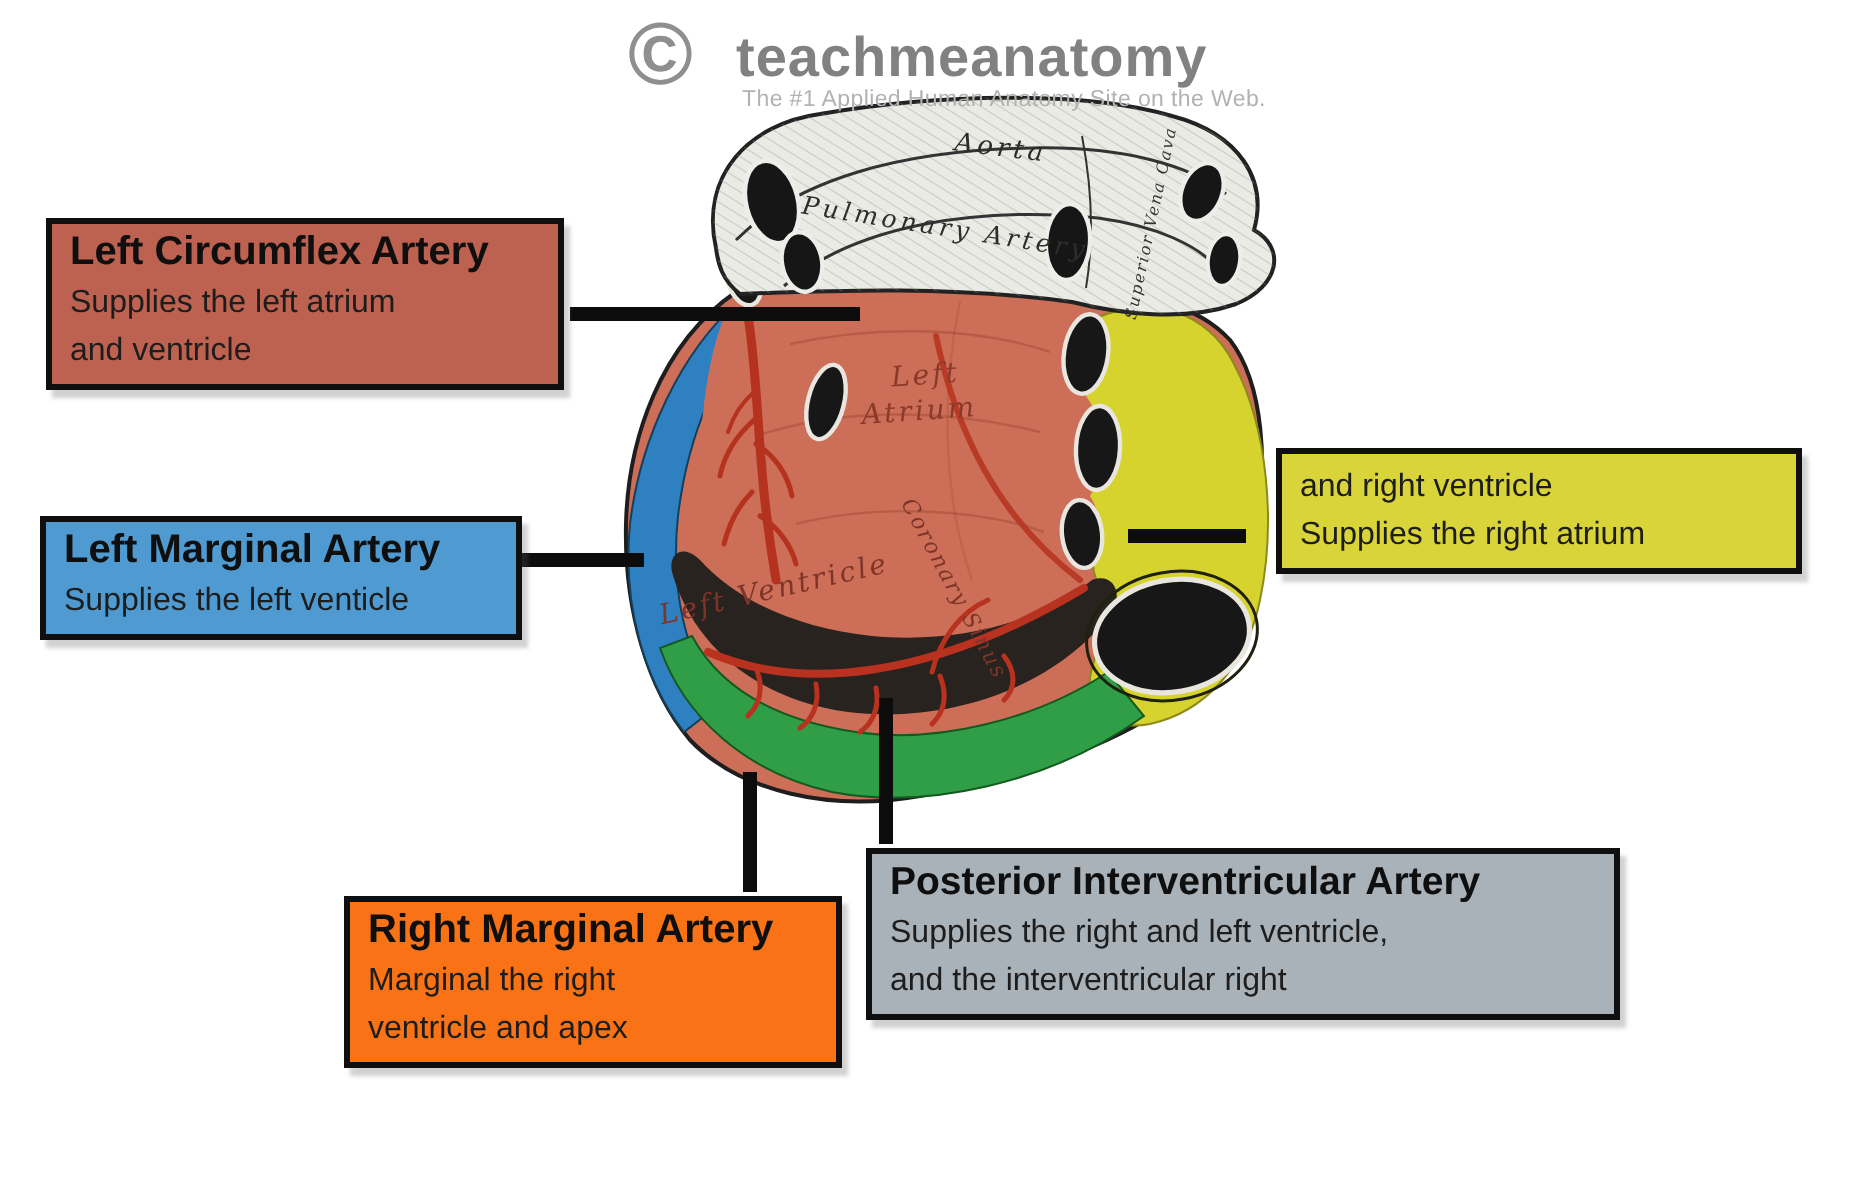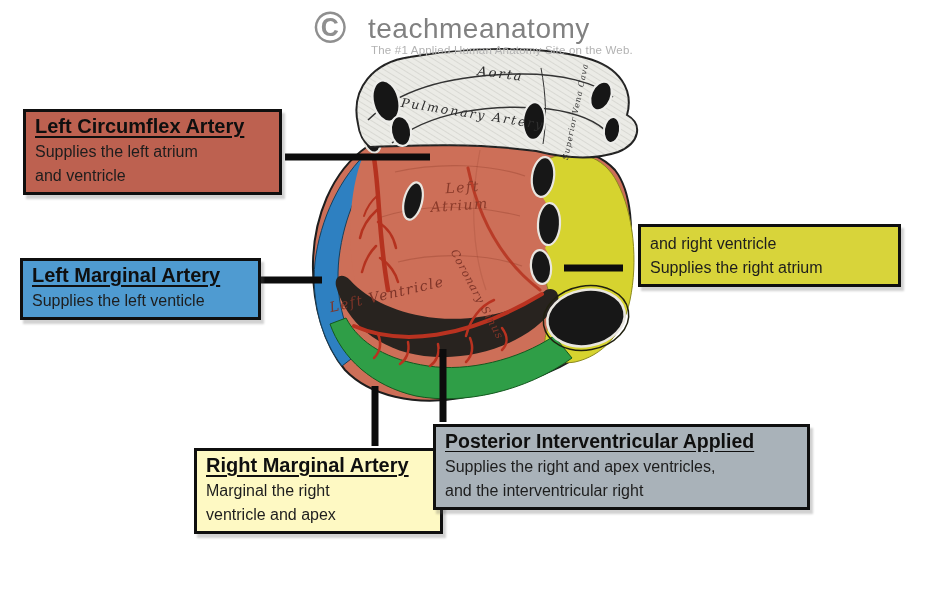--- a/index.html
+++ b/index.html
@@ -4,30 +4,30 @@
 <style>
   html,body{margin:0;padding:0}
   body{
     width:930px;height:600px;position:relative;overflow:hidden;
     background:#ffffff;font-family:"Liberation Sans",sans-serif;
   }
   svg{position:absolute;left:0;top:0;z-index:1}
   
   .watermark{position:absolute;z-index:4;color:#8a8a8a}
   #wm-symbol{left:314px;top:6px;font-size:44px;line-height:44px;font-weight:bold;color:#8f8f8f}
-  #wm-brand{left:368px;top:13px;font-size:28px;font-weight:normal;letter-spacing:.5px;color:#818181}
+  #wm-brand{left:368px;top:13px;font-size:28px;font-weight:bold;letter-spacing:.5px;color:#818181}
   #wm-tagline{left:371px;top:44px;font-size:11.5px;color:#b2b2b2;letter-spacing:.2px}
   
   .label-box{
     position:absolute;z-index:3;border:3px solid #0f0f0f;
     padding:3px 9px 6px 9px;box-shadow:3px 4px 2px rgba(90,90,90,.28);
   }
   .label-box .title{
     margin:0;font-size:20px;font-weight:bold;color:#0f0f0f;
-    text-decoration:underline;text-underline-offset:3px;white-space:nowrap;
+    text-underline-offset:3px;white-space:nowrap;
   }
   .label-box .desc{
     margin:3px 0 0 0;font-size:16px;color:#1d1d1d;
     line-height:1.32;white-space:nowrap;
   }
   #box-lcx{left:23px;top:109px;width:235px}
   #box-lma{left:20px;top:258px;width:217px}
   #box-rca{left:638px;top:224px;width:239px}
   #box-rma{left:172px;top:448px;width:225px}
   #box-piv{left:433px;top:424px;width:353px}
@@ -140,23 +140,23 @@
 <div class="label-box" id="box-lma" style="background-color: rgb(79, 155, 209);">
   <p class="title">Left Marginal Artery</p>
   <p class="desc">Supplies the left venticle</p>
 </div>
 
 <div class="label-box" id="box-rca" style="background-color: rgb(216, 212, 58);">
   <p class="desc">and right ventricle</p>
   <p class="desc">Supplies the right atrium</p>
 </div>
 
-<div class="label-box" id="box-rma" style="background-color: #fef9c3; margin-left: 22px;">
+<div class="label-box" id="box-rma" style="background-color: #f97316;">
   <p class="title">Right Marginal Artery</p>
   <p class="desc">Marginal the right</p>
   <p class="desc">ventricle and apex</p>
 </div>
 
 <div class="label-box" id="box-piv" style="background-color: rgb(169, 178, 185);">
-  <p class="title">Posterior Interventricular Applied</p>
-  <p class="desc">Supplies the right and apex ventricles,</p>
+  <p class="title">Posterior Interventricular Artery</p>
+  <p class="desc">Supplies the right and left ventricle,</p>
   <p class="desc">and the interventricular right</p>
 </div>
 
 </body></html>

